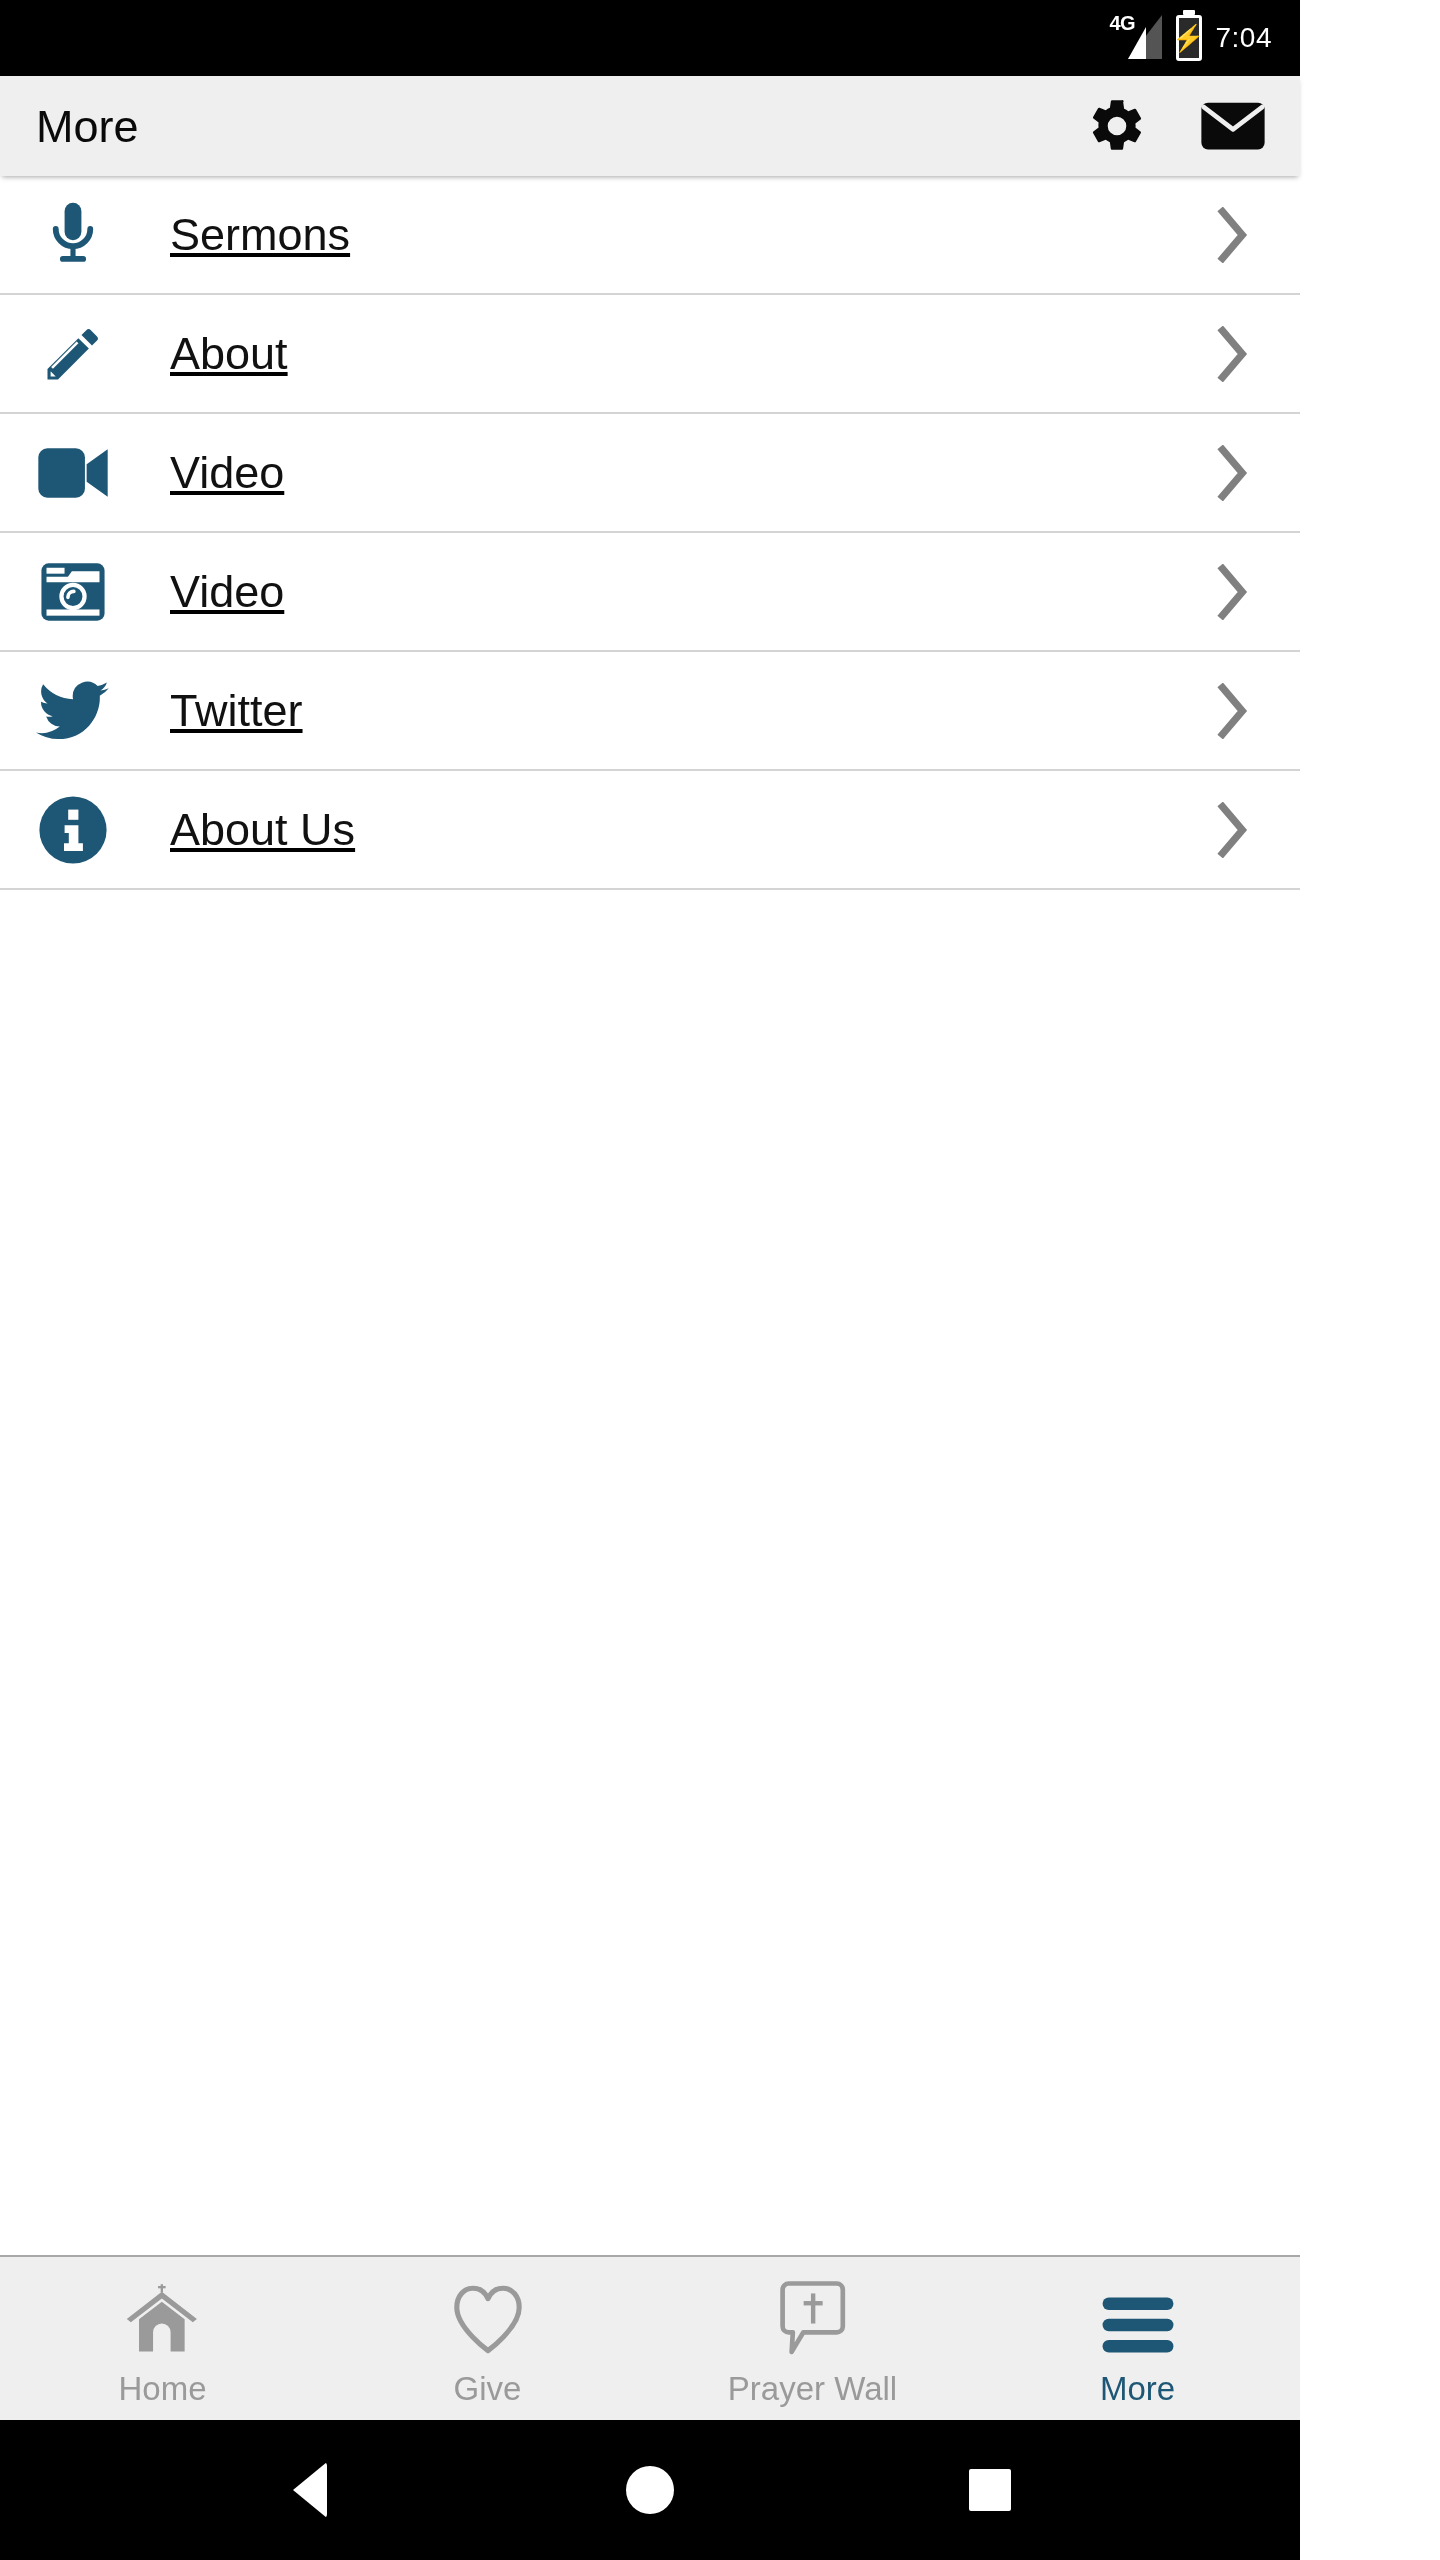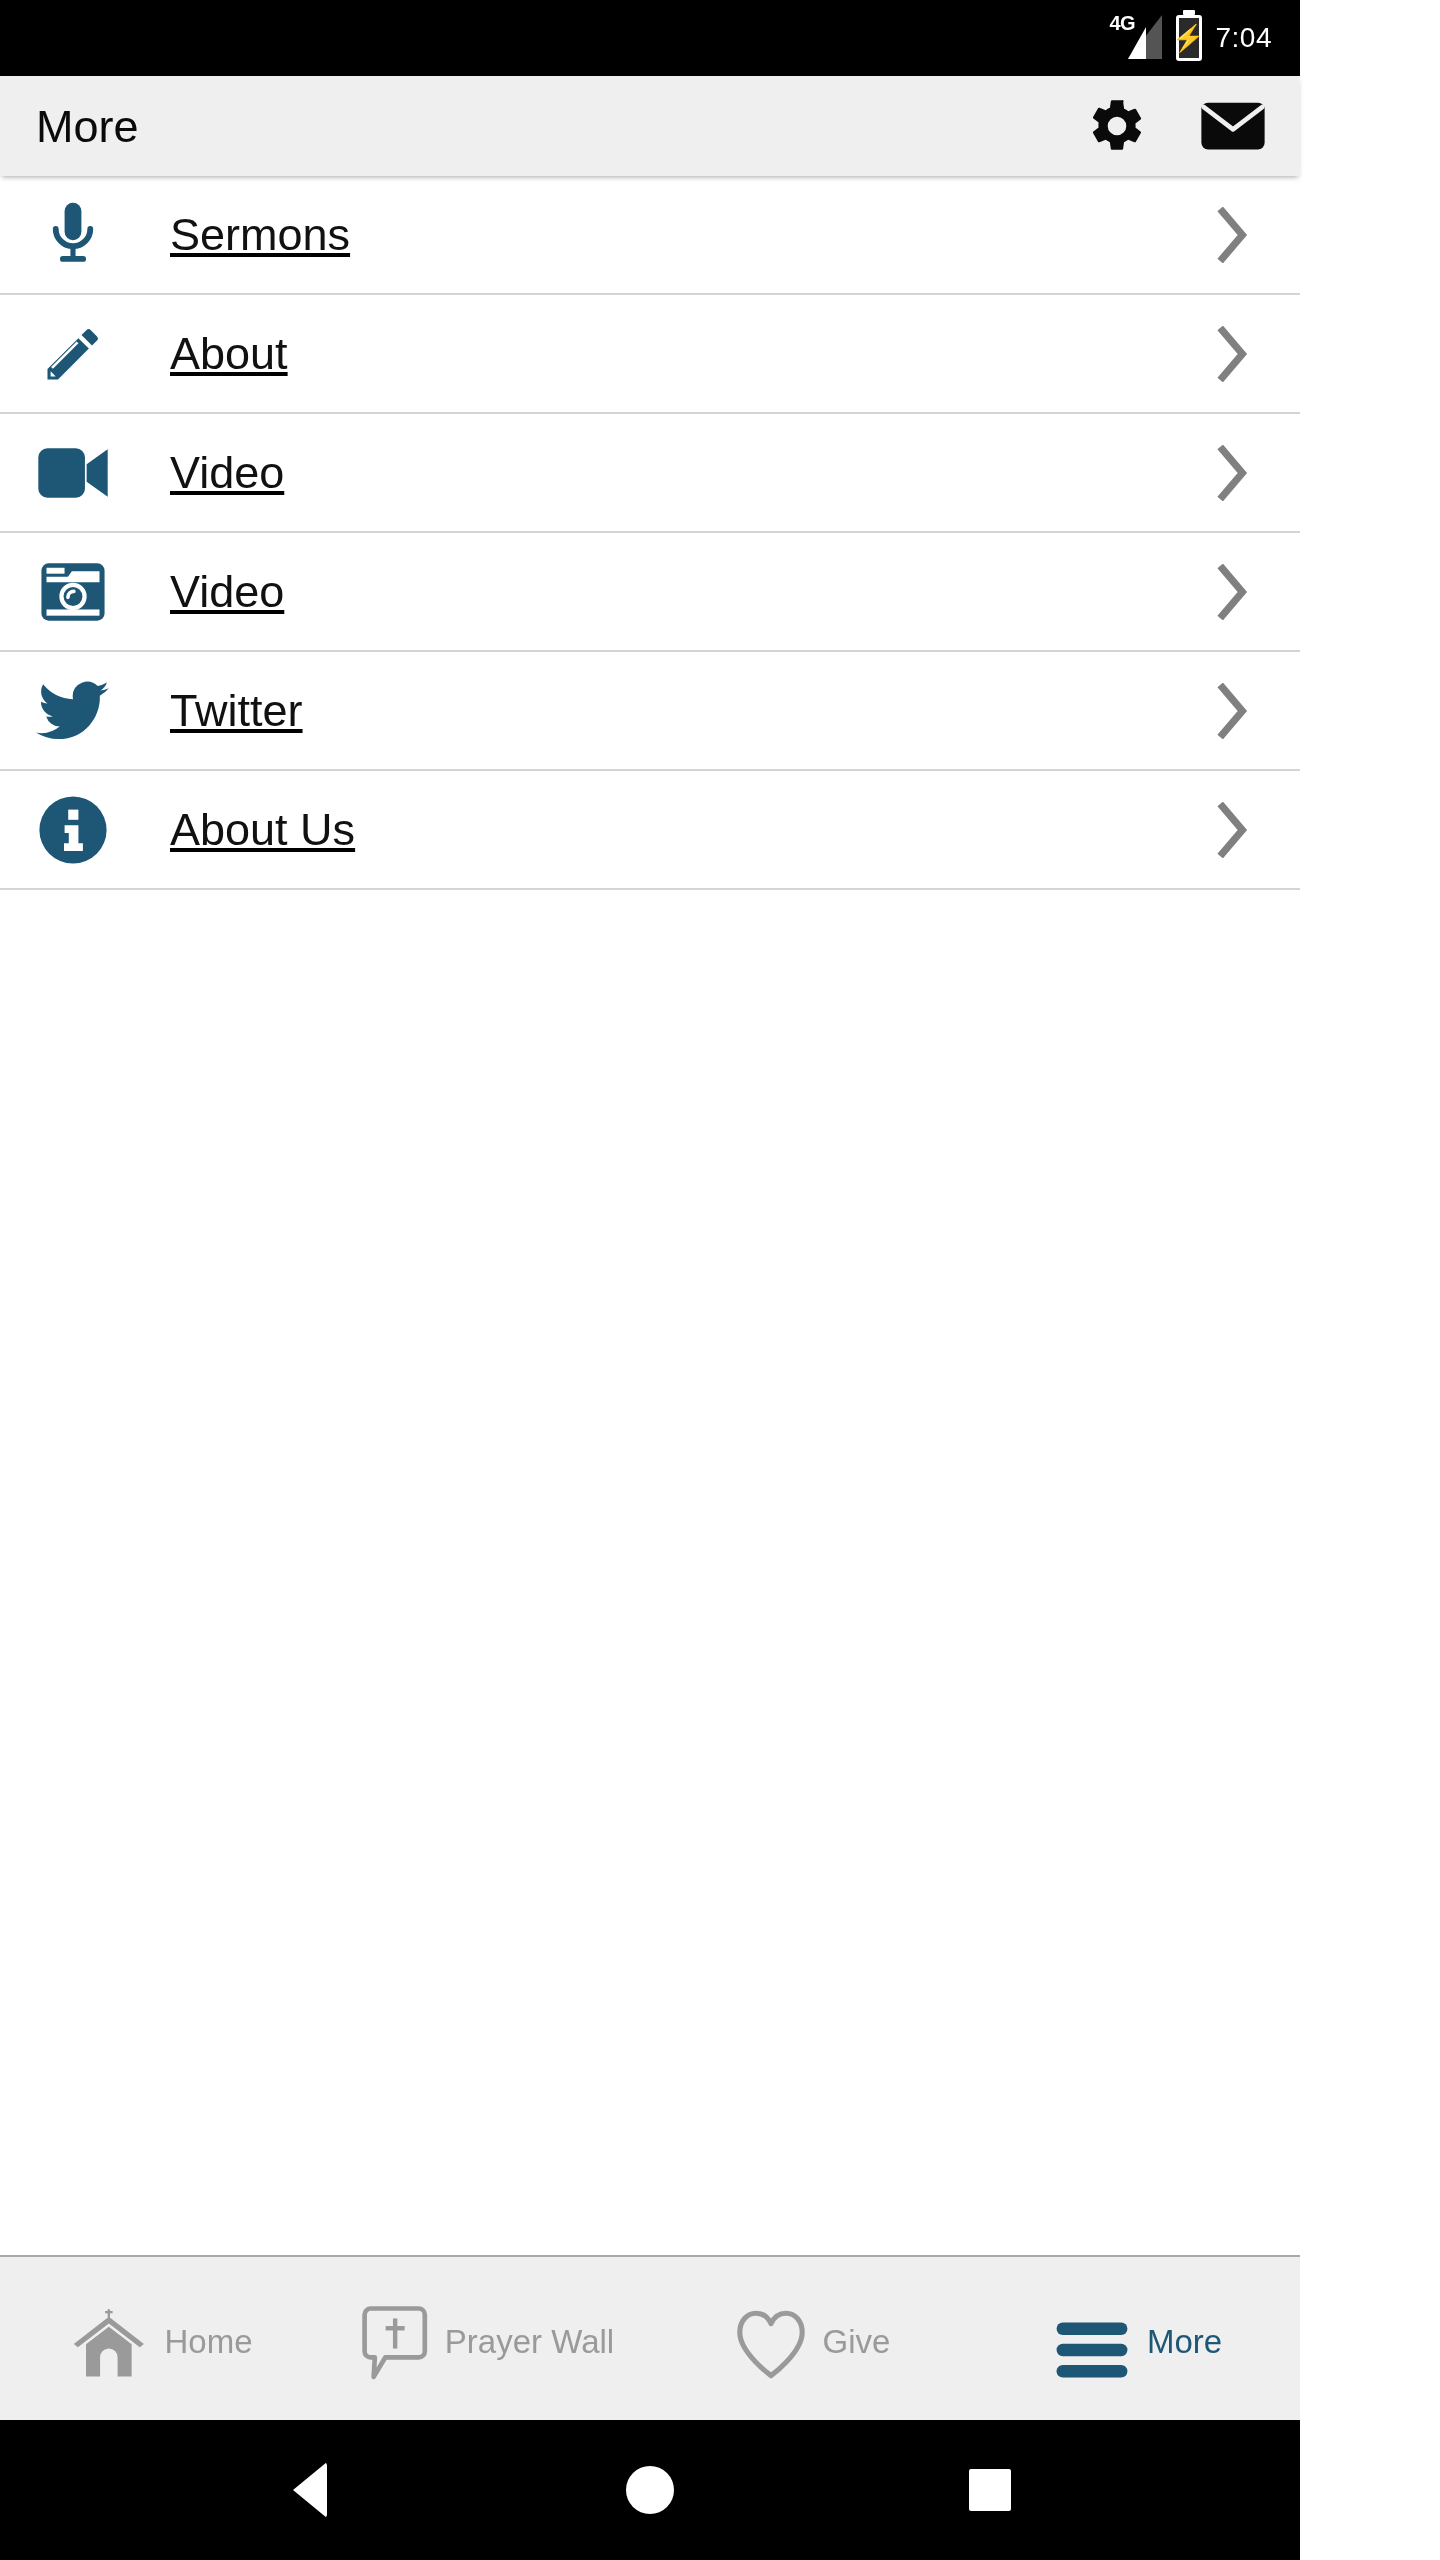--- a/index.html
+++ b/index.html
@@ -178,21 +178,21 @@
   .tabbar {
     height: 165px;
     background: #efefef;
     border-top: 2px solid #a8a8a8;
     display: flex;
     flex: 0 0 auto;
   }
   .tab {
     flex: 1 1 0;
     display: flex;
-    flex-direction: row;
+    flex-direction: column;
     align-items: center;
     justify-content: center;
     gap: 16px;
     padding-top: 6px;
   }
   .tab-icon {
     height: 78px;
     display: flex;
     align-items: flex-end;
     justify-content: center;
@@ -390,36 +390,36 @@
           <path d="M12.6 3.2 L24.6 12.5 L23.2 13.6 L12.6 5.5 L2.0 13.6 L0.6 12.5 Z" fill="#9a9a9a"></path>
           <path d="M12.6 6.6 L20.4 12.6 L20.4 23.6 L15.6 23.6 L15.6 17.0 a3.0 3.0 0 0 0-6.0 0 L9.6 23.6 L4.8 23.6 L4.8 12.6 Z" fill="#9a9a9a"></path>
         </svg>
       </div>
       <div class="tab-label">Home</div>
     </div>
 
 
     <div class="tab">
       <div class="tab-icon">
+        <svg width="72" height="72" viewBox="0 0 24 24">
+          <path d="M12 22.2 C12 22.2 1.6 14.6 1.6 7.8 C1.6 4.0 4.0 1.4 7.0 1.4 C9.3 1.4 11.1 2.9 12 4.9 C12.9 2.9 14.7 1.4 17.0 1.4 C20.0 1.4 22.4 4.0 22.4 7.8 C22.4 14.6 12 22.2 12 22.2 Z" fill="none" stroke="#9a9a9a" stroke-width="1.7" stroke-linejoin="round"></path>
+        </svg>
+      </div>
+      <div class="tab-label">Give</div>
+    </div>
+
+    <div class="tab">
+      <div class="tab-icon">
         <svg width="68" height="76" viewBox="0 0 23 26">
           <path d="M3.2 1.2 L19.6 1.2 a2.1 2.1 0 0 1 2.1 2.1 L21.7 15.8 a2.1 2.1 0 0 1-2.1 2.1 L8.2 17.9 L4.2 24.6 L4.6 17.9 L3.2 17.9 a2.1 2.1 0 0 1-2.1-2.1 L1.1 3.3 a2.1 2.1 0 0 1 2.1-2.1 Z" fill="none" stroke="#9a9a9a" stroke-width="1.6" stroke-linejoin="round"></path>
           <rect x="10.8" y="4.6" width="1.5" height="10.3" fill="#9a9a9a"></rect>
           <rect x="8.3" y="7.2" width="6.5" height="1.5" fill="#9a9a9a"></rect>
         </svg>
       </div>
       <div class="tab-label">Prayer Wall</div>
-    </div>
-
-    <div class="tab">
-      <div class="tab-icon">
-        <svg width="72" height="72" viewBox="0 0 24 24">
-          <path d="M12 22.2 C12 22.2 1.6 14.6 1.6 7.8 C1.6 4.0 4.0 1.4 7.0 1.4 C9.3 1.4 11.1 2.9 12 4.9 C12.9 2.9 14.7 1.4 17.0 1.4 C20.0 1.4 22.4 4.0 22.4 7.8 C22.4 14.6 12 22.2 12 22.2 Z" fill="none" stroke="#9a9a9a" stroke-width="1.7" stroke-linejoin="round"></path>
-        </svg>
-      </div>
-      <div class="tab-label">Give</div>
     </div>
 
     <div class="tab active">
       <div class="tab-icon">
         <svg width="78" height="62" viewBox="0 0 26 21">
           <rect x="1" y="1.2" width="24" height="4.2" rx="2.1" fill="#1e5775"></rect>
           <rect x="1" y="8.4" width="24" height="4.2" rx="2.1" fill="#1e5775"></rect>
           <rect x="1" y="15.6" width="24" height="4.2" rx="2.1" fill="#1e5775"></rect>
         </svg>
       </div>

